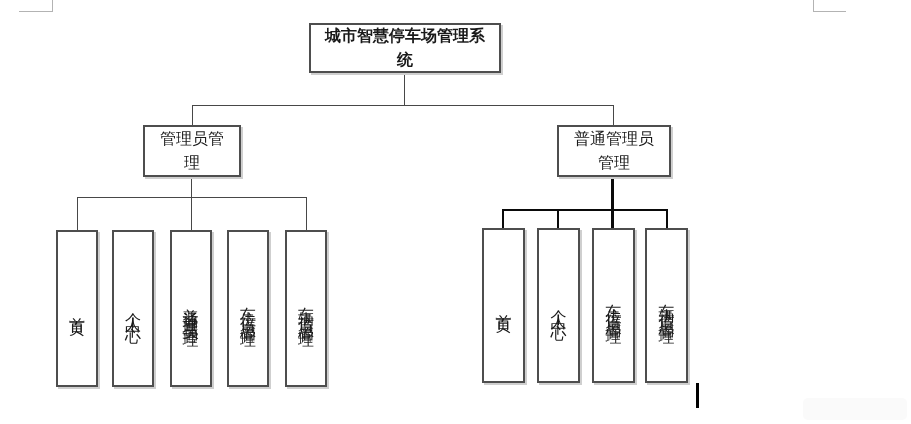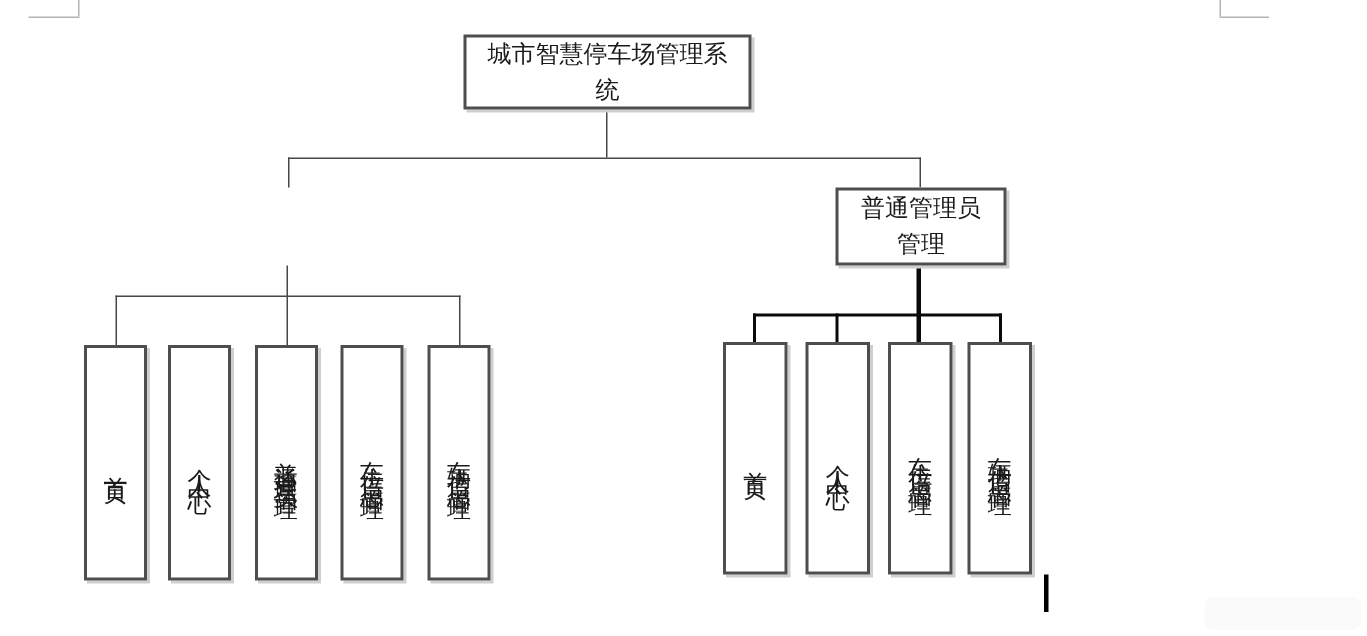--- a/index.html
+++ b/index.html
@@ -48,24 +48,27 @@
   <div class="line" style="left:77px;top:197px;width:230px;height:1px;"></div>
   <div class="line" style="left:77px;top:197px;width:1px;height:33px;"></div>
   <div class="line" style="left:306px;top:197px;width:1px;height:33px;"></div>
 
   <div class="line bold" style="left:611px;top:177px;width:3px;height:51px;"></div>
   <div class="line bold" style="left:502px;top:209px;width:166px;height:2px;"></div>
   <div class="line bold" style="left:502px;top:209px;width:2px;height:19px;"></div>
   <div class="line bold" style="left:557px;top:209px;width:2px;height:19px;"></div>
   <div class="line bold" style="left:666px;top:209px;width:2px;height:19px;"></div>
 
-  <div class="node" style="left:309px;top:23px;width:192px;height:50px;">
+  <div class="node" style="left:309px;top:23px;width:192px;height:50px;font-weight:bold;">
     <span>城市智慧停车场管理系统</span>
   </div>
 
+  <div class="node" style="left:143px;top:125px;width:98px;height:52px;">
+    <span>管理员管理</span>
+  </div>
   <div class="node" style="left:557px;top:125px;width:114px;height:52px;">
     <span>普通管理员管理</span>
   </div>
 
   <div class="leaf" style="left:56px;top:230px;height:157px;">
     <span class="vtext">首页</span>
   </div>
   <div class="leaf" style="left:112px;top:230px;height:157px;">
     <span class="vtext">个人中心</span>
   </div>

